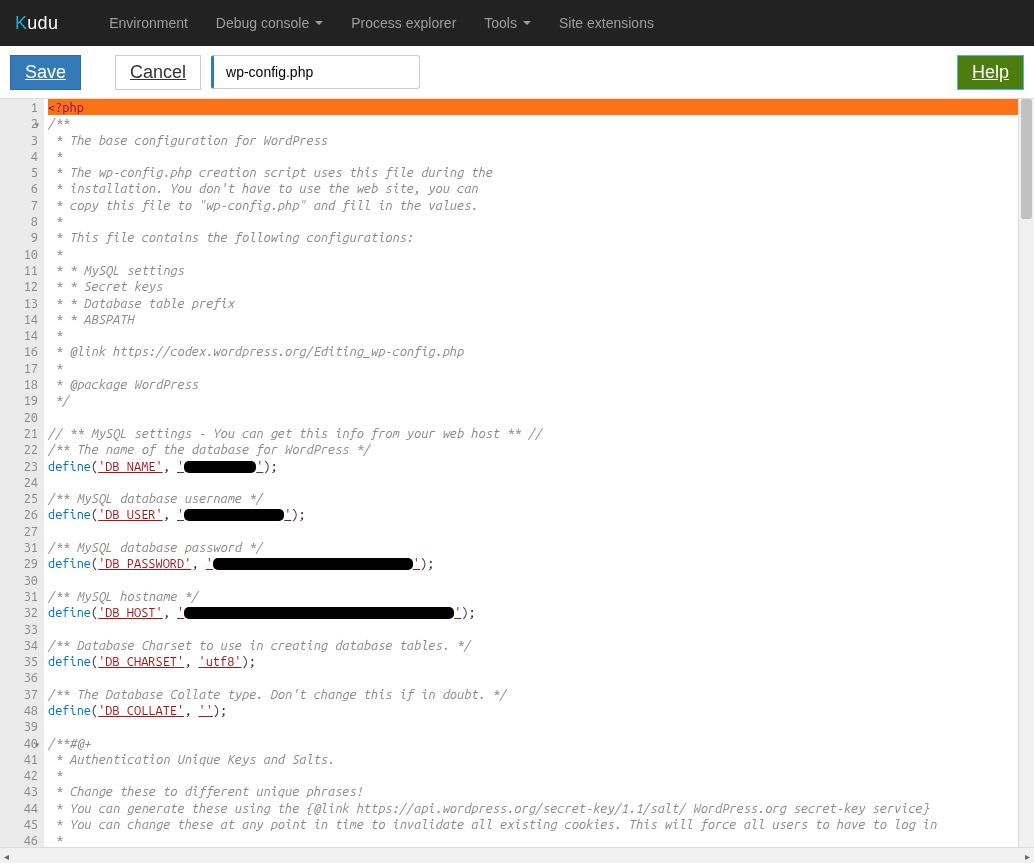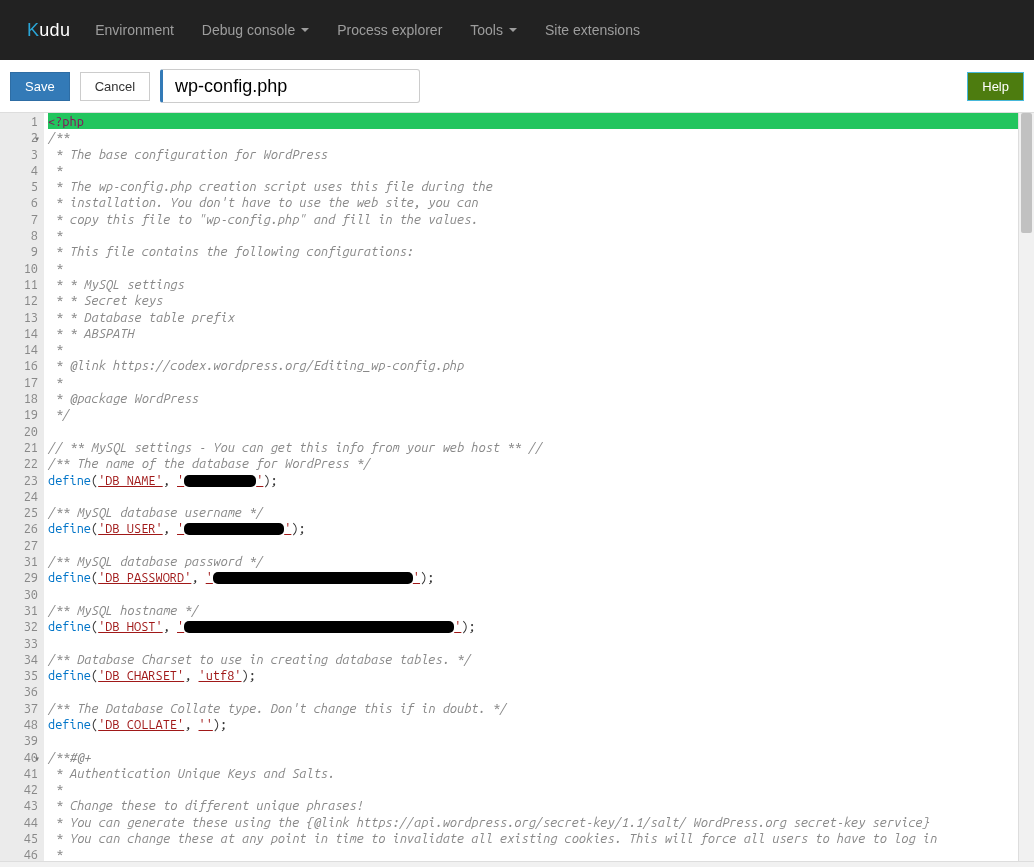--- a/index.html
+++ b/index.html
@@ -5,24 +5,25 @@
     * { box-sizing: border-box; margin: 0; padding: 0; }
     body {
       font-family: "Helvetica Neue", Helvetica, Arial, sans-serif;
       font-size: 14px;
       background: #fff;
       overflow: hidden;
     }
     .navbar {
       background: #222;
       color: #eee;
-      height: 60px;
+      height: 46px;
       display: flex;
       align-items: center;
-      padding: 0 27px;
+      padding: 0 15px;
+      gap: 26px;
     }
     .navbar-brand {
       color: #fff;
       font-size: 18px;
       margin-right: 25px;
       letter-spacing: 0.3px;
     }
     .navbar-brand .brand-k { color: #2aa5d6; }
     .navbar-links {
       display: flex;
@@ -50,31 +51,32 @@
       display: flex;
       align-items: center;
       padding: 8px 10px;
       gap: 10px;
     }
     .btn {
       padding: 6px 14px;
       border-radius: 0;
       border: 1px solid transparent;
       cursor: pointer;
-      font-size: 13px;
+      font-size: 18px;
+      text-decoration: underline;
     }
     .btn-primary { background: #337ab7; color: #fff; border-color: #2e6da4; }
     .btn-info    { background: #4d7c0f; color: #fff; border-color: #46b8da; }
-    .btn-default { background: #fff; color: #333; border-color: #ccc; }
+    .btn-default { background: #fff; color: #333; border-color: #ccc; margin-left: 24px; }
     .filename-field {
       border: 1px solid #ccc;
       border-left: 3px solid #337ab7;
       padding: 6px 12px;
       border-radius: 3px;
-      font-size: 18px;
+      font-size: 14px;
       min-width: 110px;
       outline: none;
       height: 34px;
     }
     .spacer { flex: 1; }
 
     .editor-wrap {
       position: relative;
       height: calc(100vh - 50px - 52px);
       border-top: 1px solid #ddd;
@@ -111,21 +113,21 @@
     }
     .code {
       flex: 1;
       padding-left: 4px;
       white-space: pre;
       overflow: hidden;
       position: relative;
       background: #fff;
     }
     .code-line { height: 16.3px; }
-    .line-active { background: #22c55e; }
+    .line-active { background: #f97316; }
     .tok-php     { color: #8b0f5c; font-weight: normal; }
     .tok-comment { color: #888; font-style: italic; }
     .tok-func    { color: #0074c8; }
     .tok-string  { color: #a01818; text-decoration: underline; }
     .tok-plain   { color: #333; }
     .redacted {
       display: inline-block;
       background: #000;
       border-radius: 5px;
       height: 12px;

